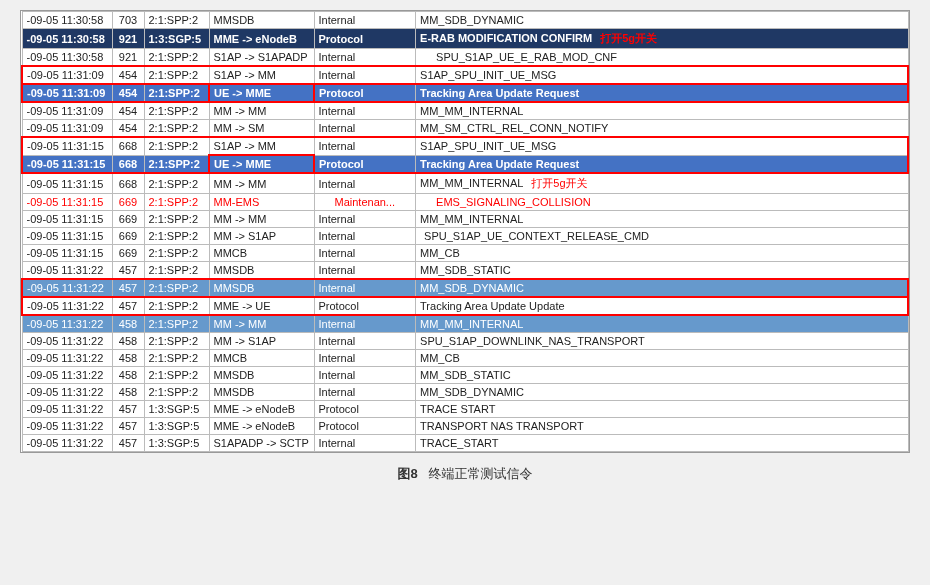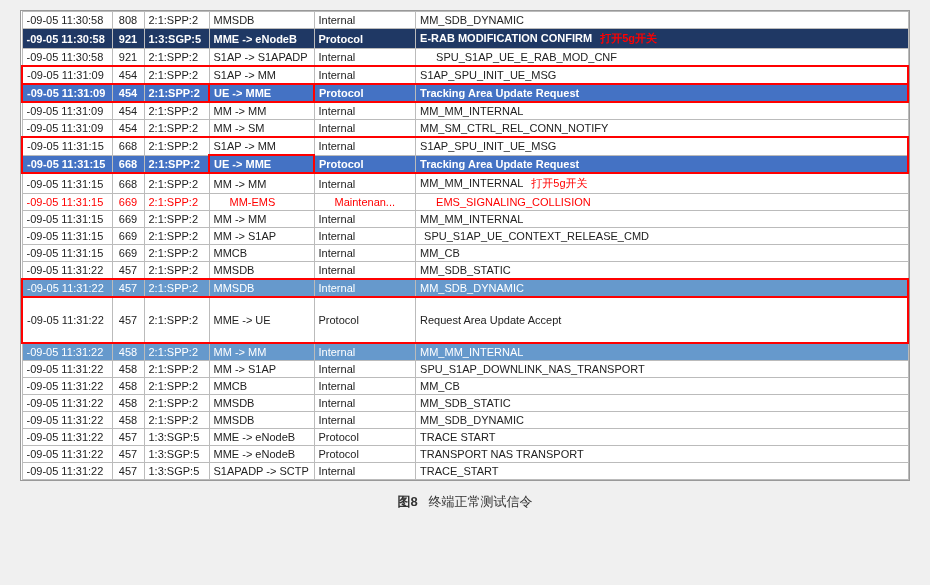--- a/index.html
+++ b/index.html
@@ -44,21 +44,21 @@
     }
   </style>
 </head>
 <body>
 
 <div class="table-container">
   <table>
     <tbody id="table-body">
     <tr style="background-color: white; color: rgb(34, 34, 34);">
           <td style="width: 90px; border: 1px solid rgb(187, 187, 187); padding: 2px 4px; overflow: hidden; white-space: nowrap;">-09-05 11:30:58</td>
-          <td style="width: 32px; text-align: center; border: 1px solid rgb(187, 187, 187); padding: 2px 4px; overflow: hidden; white-space: nowrap;">808</td>
+          <td style="width: 32px; text-align: center; border: 1px solid rgb(187, 187, 187); padding: 2px 4px; overflow: hidden; white-space: nowrap;">703</td>
           <td style="width: 65px; border: 1px solid rgb(187, 187, 187); padding: 2px 4px; overflow: hidden; white-space: nowrap;">2:1:SPP:2</td>
           <td style="width: 105px; border: 1px solid rgb(187, 187, 187); padding: 2px 4px; overflow: hidden; white-space: nowrap;">MMSDB</td>
           <td style="width: 78px; border: 1px solid rgb(187, 187, 187); padding: 2px 4px; overflow: hidden; white-space: nowrap;">Internal</td>
           <td style="border: 1px solid rgb(187, 187, 187); padding: 2px 4px; overflow: hidden; white-space: nowrap;">MM_SDB_DYNAMIC</td>
         </tr>
         <tr style="background-color: rgb(31, 56, 100); color: white; font-weight: bold;">
           <td style="width: 90px; border: 1px solid rgb(187, 187, 187); padding: 2px 4px; overflow: hidden; white-space: nowrap;">-09-05 11:30:58</td>
           <td style="width: 32px; text-align: center; border: 1px solid rgb(187, 187, 187); padding: 2px 4px; overflow: hidden; white-space: nowrap;">921</td>
           <td style="width: 65px; border: 1px solid rgb(187, 187, 187); padding: 2px 4px; overflow: hidden; white-space: nowrap;">1:3:SGP:5</td>
           <td style="width: 105px; border: 1px solid rgb(187, 187, 187); padding: 2px 4px; overflow: hidden; white-space: nowrap;">MME -&gt; eNodeB</td>
@@ -126,21 +126,21 @@
           <td style="width: 32px; text-align: center; border: 1px solid rgb(187, 187, 187); padding: 2px 4px; overflow: hidden; white-space: nowrap;">668</td>
           <td style="width: 65px; border: 1px solid rgb(187, 187, 187); padding: 2px 4px; overflow: hidden; white-space: nowrap;">2:1:SPP:2</td>
           <td style="width: 105px; border: 1px solid rgb(187, 187, 187); padding: 2px 4px; overflow: hidden; white-space: nowrap;">MM -&gt; MM</td>
           <td style="width: 78px; border: 1px solid rgb(187, 187, 187); padding: 2px 4px; overflow: hidden; white-space: nowrap;">Internal</td>
           <td style="border: 1px solid rgb(187, 187, 187); padding: 2px 4px; overflow: hidden; white-space: nowrap;">MM_MM_INTERNAL<span style="color: red; font-size: 11px; margin-left: 8px;">打开5g开关</span></td>
         </tr>
         <tr style="background-color: white; color: red;">
           <td style="width: 90px; border: 1px solid rgb(187, 187, 187); padding: 2px 4px; overflow: hidden; white-space: nowrap;">-09-05 11:31:15</td>
           <td style="width: 32px; text-align: center; border: 1px solid rgb(187, 187, 187); padding: 2px 4px; overflow: hidden; white-space: nowrap;">669</td>
           <td style="width: 65px; border: 1px solid rgb(187, 187, 187); padding: 2px 4px; overflow: hidden; white-space: nowrap;">2:1:SPP:2</td>
-          <td style="width: 105px; border: 1px solid rgb(187, 187, 187); padding: 2px 20px; overflow: hidden; white-space: nowrap;">MM-EMS</td>
+          <td style="width: 105px; border: 1px solid rgb(187, 187, 187); padding: 2px 4px; overflow: hidden; white-space: nowrap;">MM-EMS</td>
           <td style="width: 78px; border: 1px solid rgb(187, 187, 187); padding: 2px 20px; overflow: hidden; white-space: nowrap;">Maintenan...</td>
           <td style="border: 1px solid rgb(187, 187, 187); padding: 2px 20px; overflow: hidden; white-space: nowrap;">EMS_SIGNALING_COLLISION</td>
         </tr>
         <tr style="background-color: white; color: rgb(34, 34, 34);">
           <td style="width: 90px; border: 1px solid rgb(187, 187, 187); padding: 2px 4px; overflow: hidden; white-space: nowrap;">-09-05 11:31:15</td>
           <td style="width: 32px; text-align: center; border: 1px solid rgb(187, 187, 187); padding: 2px 4px; overflow: hidden; white-space: nowrap;">669</td>
           <td style="width: 65px; border: 1px solid rgb(187, 187, 187); padding: 2px 4px; overflow: hidden; white-space: nowrap;">2:1:SPP:2</td>
           <td style="width: 105px; border: 1px solid rgb(187, 187, 187); padding: 2px 4px; overflow: hidden; white-space: nowrap;">MM -&gt; MM</td>
           <td style="width: 78px; border: 1px solid rgb(187, 187, 187); padding: 2px 4px; overflow: hidden; white-space: nowrap;">Internal</td>
           <td style="border: 1px solid rgb(187, 187, 187); padding: 2px 4px; overflow: hidden; white-space: nowrap;">MM_MM_INTERNAL</td>
@@ -174,23 +174,23 @@
           <td style="width: 32px; text-align: center; border-width: 2px 1px; border-style: solid; border-color: red rgb(187, 187, 187); border-image: initial; padding: 2px 4px; overflow: hidden; white-space: nowrap;">457</td>
           <td style="width: 65px; border-width: 2px 1px; border-style: solid; border-color: red rgb(187, 187, 187); border-image: initial; padding: 2px 4px; overflow: hidden; white-space: nowrap;">2:1:SPP:2</td>
           <td style="width: 105px; border-width: 2px 1px; border-style: solid; border-color: red rgb(187, 187, 187); border-image: initial; padding: 2px 4px; overflow: hidden; white-space: nowrap;">MMSDB</td>
           <td style="width: 78px; border-width: 2px 1px; border-style: solid; border-color: red rgb(187, 187, 187); border-image: initial; padding: 2px 4px; overflow: hidden; white-space: nowrap;">Internal</td>
           <td style="border-width: 2px 2px 2px 1px; border-style: solid; border-color: red red red rgb(187, 187, 187); border-image: initial; padding: 2px 4px; overflow: hidden; white-space: nowrap;">MM_SDB_DYNAMIC</td>
         </tr>
         <tr style="background-color: white; color: rgb(34, 34, 34);">
           <td style="width: 90px; border-width: 2px 1px 2px 2px; border-style: solid; border-color: red rgb(187, 187, 187) red red; border-image: initial; padding: 2px 4px; overflow: hidden; white-space: nowrap;">-09-05 11:31:22</td>
           <td style="width: 32px; text-align: center; border-width: 2px 1px; border-style: solid; border-color: red rgb(187, 187, 187); border-image: initial; padding: 2px 4px; overflow: hidden; white-space: nowrap;">457</td>
           <td style="width: 65px; border-width: 2px 1px; border-style: solid; border-color: red rgb(187, 187, 187); border-image: initial; padding: 2px 4px; overflow: hidden; white-space: nowrap;">2:1:SPP:2</td>
-          <td style="width: 105px; border-width: 2px 1px; border-style: solid; border-color: red rgb(187, 187, 187); border-image: initial; padding: 16px 4px; overflow: hidden; white-space: nowrap;">MME -&gt; UE</td>
+          <td style="width: 105px; border-width: 2px 1px; border-style: solid; border-color: red rgb(187, 187, 187); border-image: initial; padding: 2px 4px; overflow: hidden; white-space: nowrap;">MME -&gt; UE</td>
           <td style="width: 78px; border-width: 2px 1px; border-style: solid; border-color: red rgb(187, 187, 187); border-image: initial; padding: 2px 4px; overflow: hidden; white-space: nowrap;">Protocol</td>
-          <td style="border-width: 2px 2px 2px 1px; border-style: solid; border-color: red red red rgb(187, 187, 187); border-image: initial; padding: 2px 4px; overflow: hidden; white-space: nowrap;">Request Area Update Accept</td>
+          <td style="border-width: 2px 2px 2px 1px; border-style: solid; border-color: red red red rgb(187, 187, 187); border-image: initial; padding: 2px 4px; overflow: hidden; white-space: nowrap;">Tracking Area Update Update</td>
         </tr>
         <tr style="background-color: rgb(102, 153, 204); color: white;">
           <td style="width: 90px; border: 1px solid rgb(187, 187, 187); padding: 2px 4px; overflow: hidden; white-space: nowrap;">-09-05 11:31:22</td>
           <td style="width: 32px; text-align: center; border: 1px solid rgb(187, 187, 187); padding: 2px 4px; overflow: hidden; white-space: nowrap;">458</td>
           <td style="width: 65px; border: 1px solid rgb(187, 187, 187); padding: 2px 4px; overflow: hidden; white-space: nowrap;">2:1:SPP:2</td>
           <td style="width: 105px; border: 1px solid rgb(187, 187, 187); padding: 2px 4px; overflow: hidden; white-space: nowrap;">MM -&gt; MM</td>
           <td style="width: 78px; border: 1px solid rgb(187, 187, 187); padding: 2px 4px; overflow: hidden; white-space: nowrap;">Internal</td>
           <td style="border: 1px solid rgb(187, 187, 187); padding: 2px 4px; overflow: hidden; white-space: nowrap;">MM_MM_INTERNAL</td>
         </tr>
         <tr style="background-color: white; color: rgb(34, 34, 34);">

